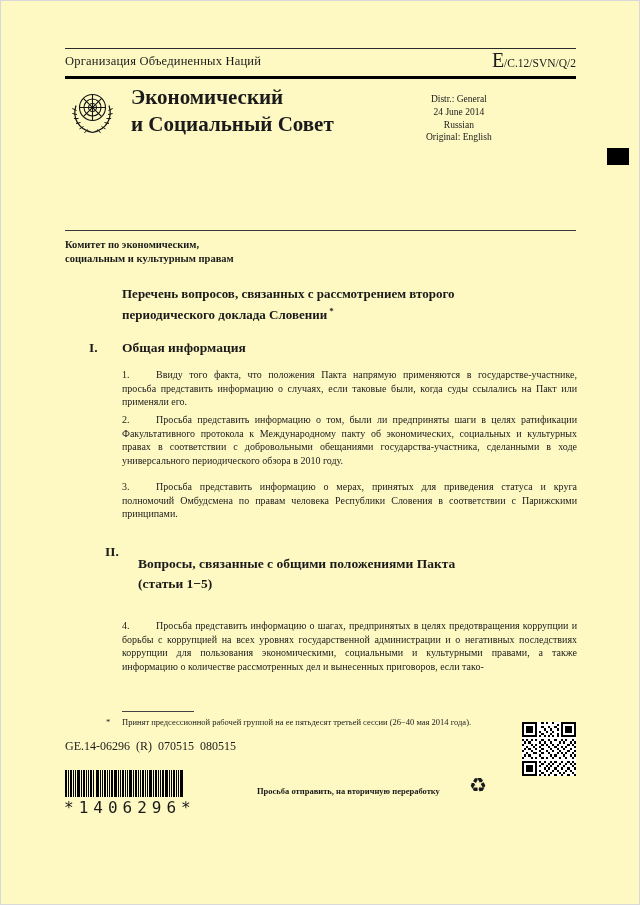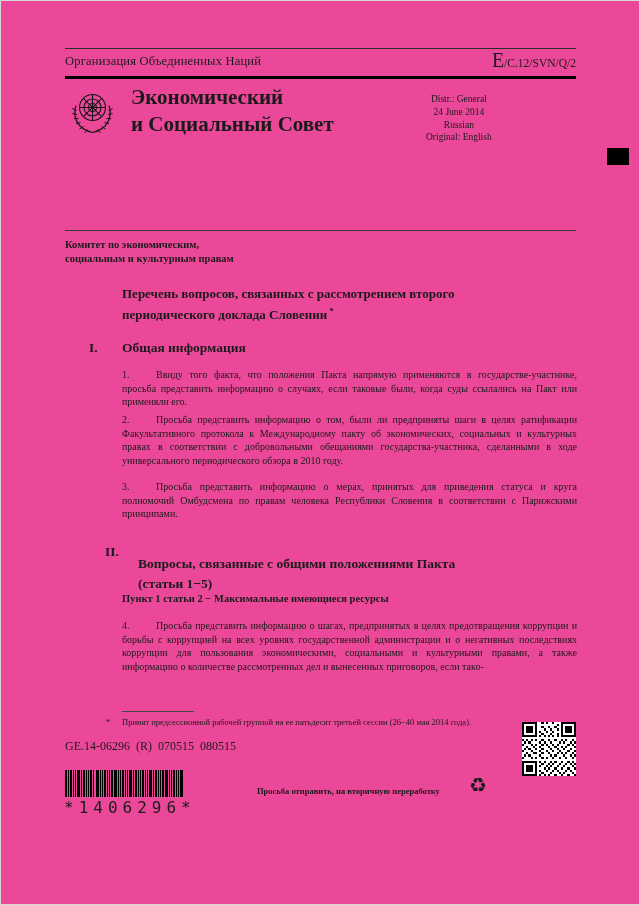--- a/index.html
+++ b/index.html
@@ -1,18 +1,18 @@
 <!DOCTYPE html>
 <html><head>
 <meta charset="utf-8">
 <style>
   * { margin:0; padding:0; box-sizing:border-box; }
   html,body { background:#ffffff; }
   body { font-family:"Liberation Serif","DejaVu Serif",serif; color:#1a1a1a; }
-  .page { position:relative; width:640px; height:905px; background:#ec4899;
+  .page { position:relative; width:640px; height:905px; background:#fef9c3;
           border:1px solid #d9d9d9; overflow:hidden; }
   .page > * { position:absolute; }
 
   .top-rule { left:64px; right:63px; top:47px; border-top:1px solid #2b2b2b; }
   .org-name { left:64px; top:53px; font-size:12.5px; letter-spacing:.2px; }
   .doc-symbol { right:63px; top:47px; text-align:right; white-space:nowrap; }
   .sym-letter { font-size:20px; line-height:24px; }
   .sym-rest   { font-size:11.5px; }
   .thick-rule { left:64px; right:63px; top:75px; height:2.5px; background:#000; }
 
@@ -107,21 +107,20 @@
 
   <p class="para p2"><span class="pnum">2.</span><span>Просьба представить информацию о том, были ли предприняты шаги в целях ратификации Факультативного протокола к Международному пакту об экономических, социальных и культурных правах в соответствии с добровольными обещаниями государства-участника, сделанными в ходе универсального периодического обзора в 2010 году.</span></p>
 
   <p class="para p3"><span class="pnum">3.</span><span>Просьба представить информацию о мерах, принятых для приведения статуса и круга полномочий Омбудсмена по правам человека Республики Словения в соответствии с Парижскими принципами.</span></p>
 
   <div class="section-head s2">
     <span class="sec-num">II.</span>
     <span class="sec-title">Вопросы, связанные с общими положениями Пакта (статьи 1−5)</span>
   </div>
 
-  <div class="subhead">Пункт 1 статьи 2 − Максимальные имеющиеся ресурсы</div>
 
   <p class="para p4"><span class="pnum">4.</span><span>Просьба представить информацию о шагах, предпринятых в целях предотвращения коррупции и борьбы с коррупцией на всех уровнях государственной администрации и о негативных последствиях коррупции для пользования экономическими, социальными и культурными правами, а также информацию о количестве рассмотренных дел и вынесенных приговоров, если тако-</span></p>
 
   <div class="fn-rule"></div>
   <div class="footnote">
     <span class="fn-marker">*</span>
     <span class="fn-text">Принят предсессионной рабочей группой на ее пятьдесят третьей сессии (26−40 мая 2014 года).</span>
   </div>
 
   <div class="ge">GE.14-06296  (R)  070515  080515</div>

